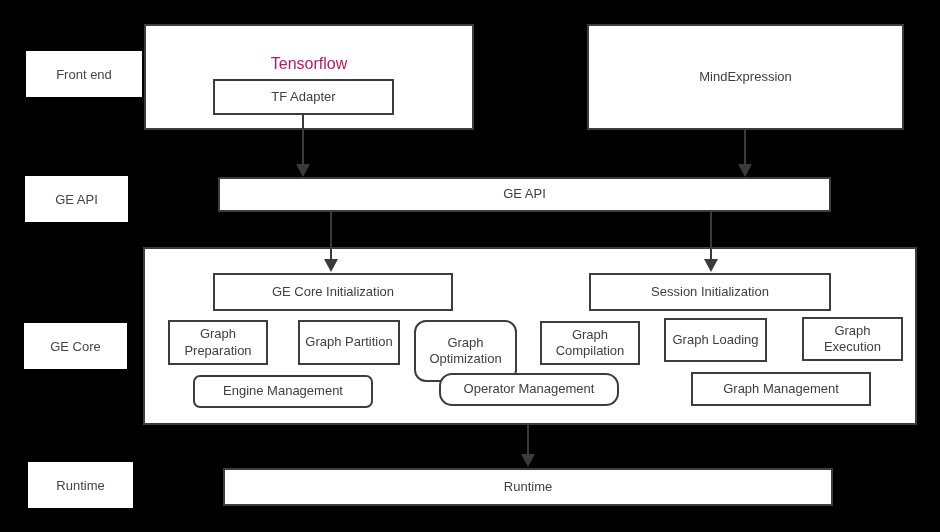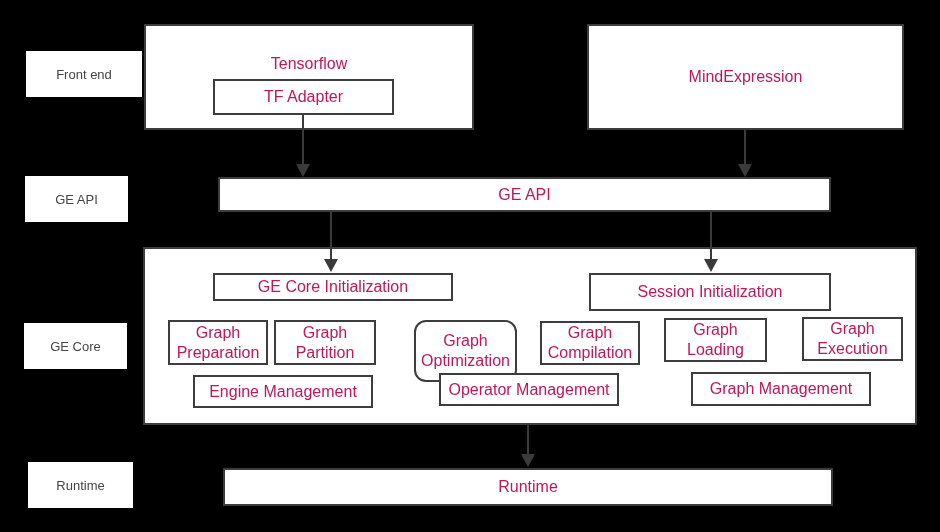--- a/index.html
+++ b/index.html
@@ -11,22 +11,22 @@
     overflow: hidden;
   }
   .stage { position: absolute; left: 0; top: 0; width: 940px; height: 532px; }
 
   
   .box {
     position: absolute;
     background: #ffffff;
     border: 2px solid #3d3d3d;
     box-sizing: border-box;
-    color: #be185d;
-    font-size: 16px;
+    color: #404040;
+    font-size: 13px;
     display: flex;
     align-items: center;
     justify-content: center;
     text-align: center;
     line-height: 1.25;
   }
   
   .rail-label {
     position: absolute;
     background: #ffffff;
@@ -99,50 +99,50 @@
   <div class="box" style="left:587px; top:24px; width:317px; height:106px;">
     <span class="txt">MindExpression</span>
   </div>
 
   <div class="box" style="left:218px; top:177px; width:613px; height:35px;">
     <span class="txt">GE API</span>
   </div>
 
   <div class="container-box" style="left:143px; top:247px; width:774px; height:178px;">
 
-    <div class="box" style="left:68px; top:24px; width:240px; height:28px;">
+    <div class="box" style="left:68px; top:24px; width:240px; height:38px;">
       <span class="txt">GE Core Initialization</span>
     </div>
     <div class="box" style="left:444px; top:24px; width:242px; height:38px;text-align:right;">
       <span class="txt">Session Initialization</span>
     </div>
 
     <div class="box" style="left:23px; top:71px; width:100px; height:45px;">
       <span class="txt">Graph Preparation</span>
     </div>
-    <div class="box" style="left:129px; top:71px; width:102px; height:45px;">
+    <div class="box" style="left:153px; top:71px; width:102px; height:45px;">
       <span class="txt">Graph Partition</span>
     </div>
     <div class="box" style="left:269px; top:71px; width:103px; height:62px;border-radius:12px;">
       <span class="txt">Graph Optimization</span>
     </div>
     <div class="box" style="left:395px; top:72px; width:100px; height:44px;">
       <span class="txt">Graph Compilation</span>
     </div>
     <div class="box" style="left:519px; top:69px; width:103px; height:44px;">
       <span class="txt">Graph Loading</span>
     </div>
     <div class="box" style="left:657px; top:68px; width:101px; height:44px;">
       <span class="txt">Graph Execution</span>
     </div>
 
-    <div class="box" style="left:48px; top:126px; width:180px; height:33px;">
+    <div class="box" style="left:48px; top:126px; width:180px; height:33px;border-radius:7px;">
       <span class="txt">Engine Management</span>
     </div>
-    <div class="box" style="left:294px; top:124px; width:180px; height:33px;">
+    <div class="box" style="left:294px; top:124px; width:180px; height:33px;border-radius:13px;">
       <span class="txt">Operator Management</span>
     </div>
     <div class="box" style="left:546px; top:123px; width:180px; height:34px;">
       <span class="txt">Graph Management</span>
     </div>
   </div>
 
   <div class="box" style="left:223px; top:468px; width:610px; height:38px;">
     <span class="txt">Runtime</span>
   </div>

